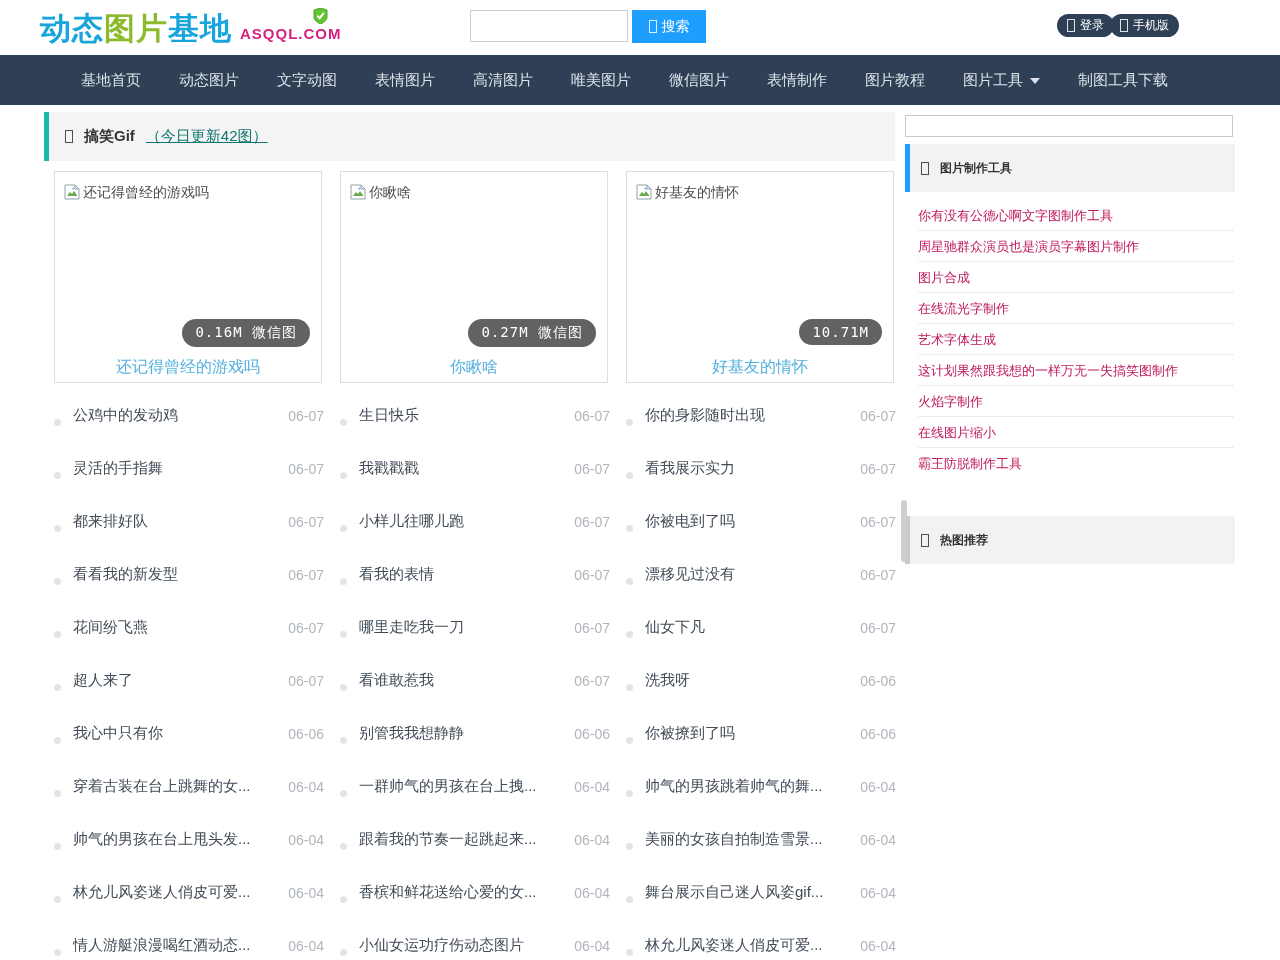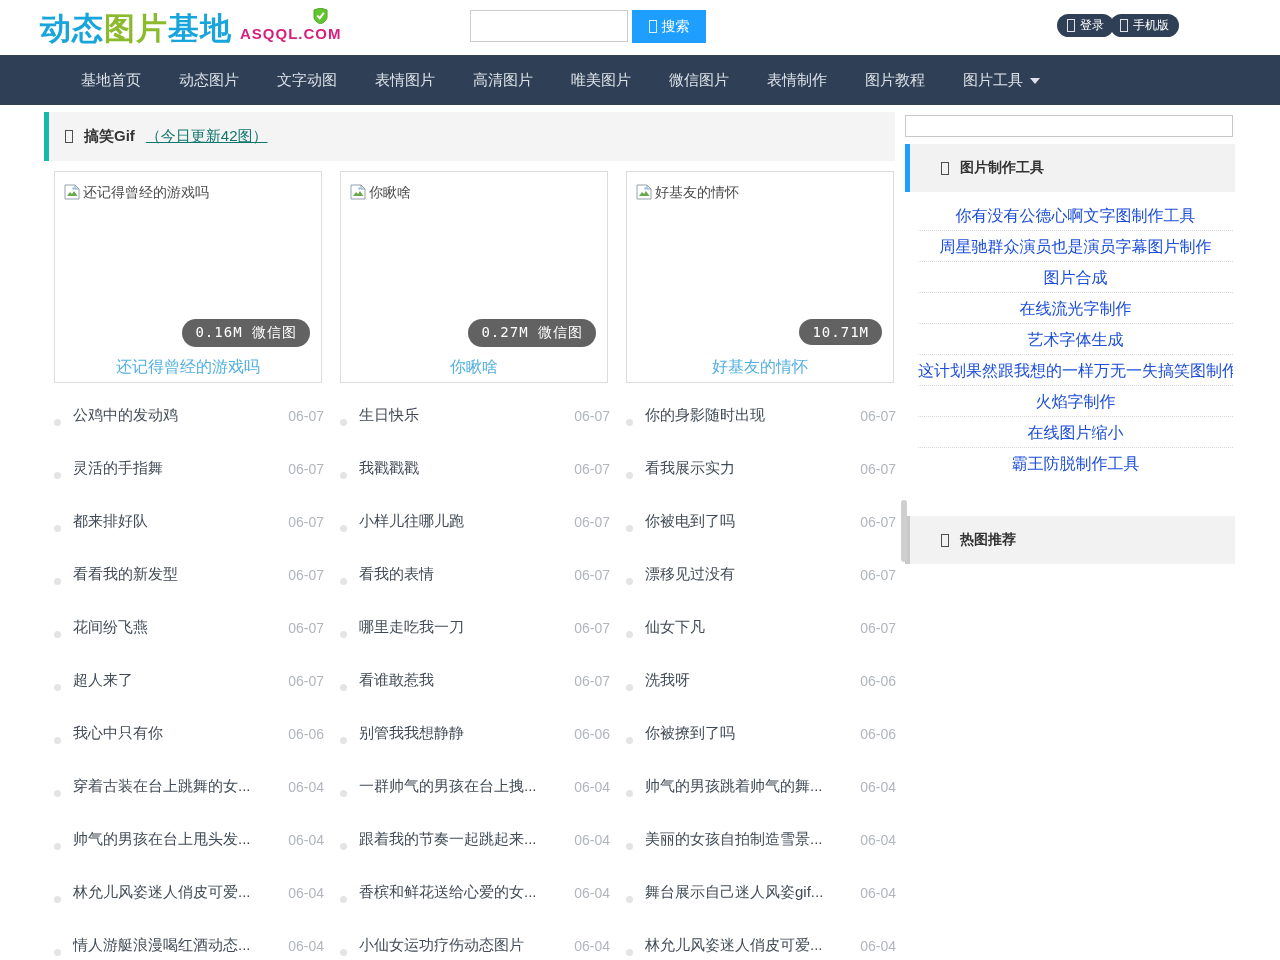--- a/index.html
+++ b/index.html
@@ -58,28 +58,28 @@
   .dot { width:7px; height:7px; border-radius:50%; background:#e4e4e4; margin-top:13px; flex:none; }
   .row-title { margin-left:12px; color:#414b57; font-size:15px; flex:1;
     white-space:nowrap; overflow:hidden; }
   .row-date { color:#b1b6bc; font-size:14px; margin-left:6px; }
 
   
   .sidebar { position:absolute; left:905px; top:112px; width:330px; height:848px; }
   .side-search { position:absolute; top:3px; left:0; width:328px; height:22px;
     border:1px solid #c9c9c9; padding:0 6px; font-size:12px; outline:none; }
   .side-head { position:absolute; left:0; width:330px; height:48px; background:#f2f2f2;
-    display:flex; align-items:center; gap:11px; padding-left:31px; font-size:14px;
+    display:flex; align-items:center; gap:11px; padding-left:11px; font-size:12px;
     font-weight:bold; color:#333; }
   .side-head-tools { top:32px; border-left:5px solid #1e9fff; }
   .side-head-hot { top:404px; border-left:5px solid #c9c9c9; }
   .tools { position:absolute; top:88px; left:13px; width:315px; }
-  .tool { display:block; height:31px; line-height:31px; font-size:16px; color:#1d4ed8;
+  .tool { display:block; height:31px; line-height:31px; font-size:13px; color:#be185d;
     border-bottom:1px dotted #d8d8d8; text-decoration:none; cursor:pointer;
-    white-space:nowrap; overflow:hidden;text-align:center; }
+    white-space:nowrap; overflow:hidden; }
   .tool:last-child { border-bottom:none; }
 
   .scroll-thumb { position:absolute; left:901px; top:500px; width:6px; height:62px;
     background:#cfcfcf; border-radius:3px; }
 </style>
 </head>
 <body>
 
 <div class="topbar">
   <div class="logo">
@@ -136,20 +136,23 @@
     <a class="nav-item">
       <span>表情制作</span>
     </a>
     <a class="nav-item">
       <span>图片教程</span>
     </a>
     <a class="nav-item">
       <span>图片工具</span>
       <span class="caret"></span>
     </a>
+    <a class="nav-item">
+      <span>制图工具下载</span>
+    </a>
   </div>
 
 <div class="section-head">
   <span class="tofu"></span>
   <span class="st">搞笑Gif</span>
   <span class="sn">（今日更新42图）</span>
 </div>
 
 <div id="cards-row">
     <div class="card" style="left: 54px;">

